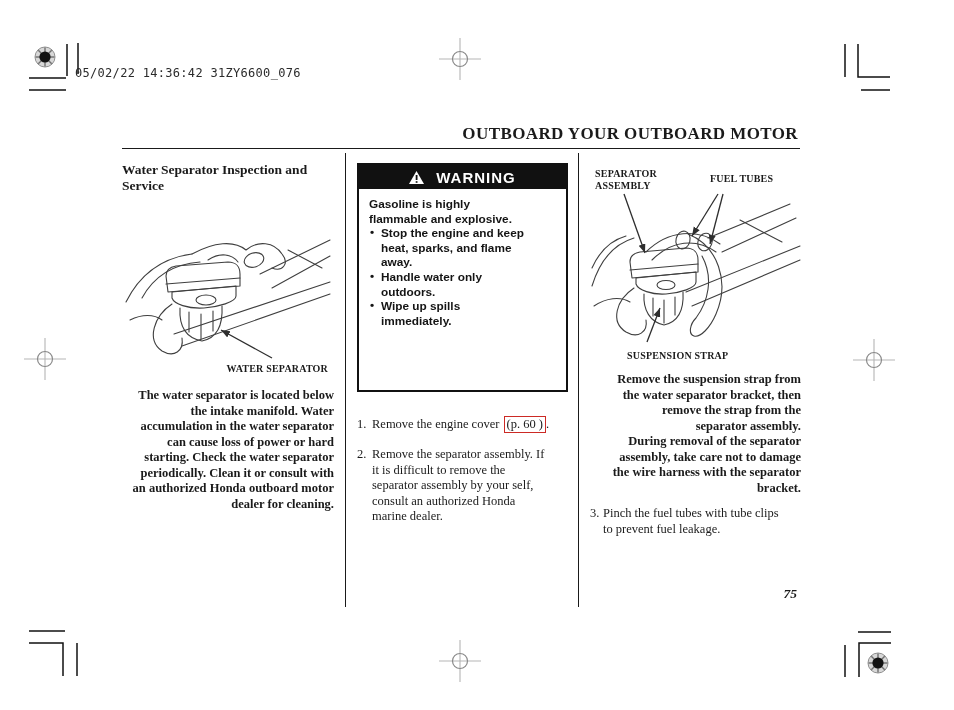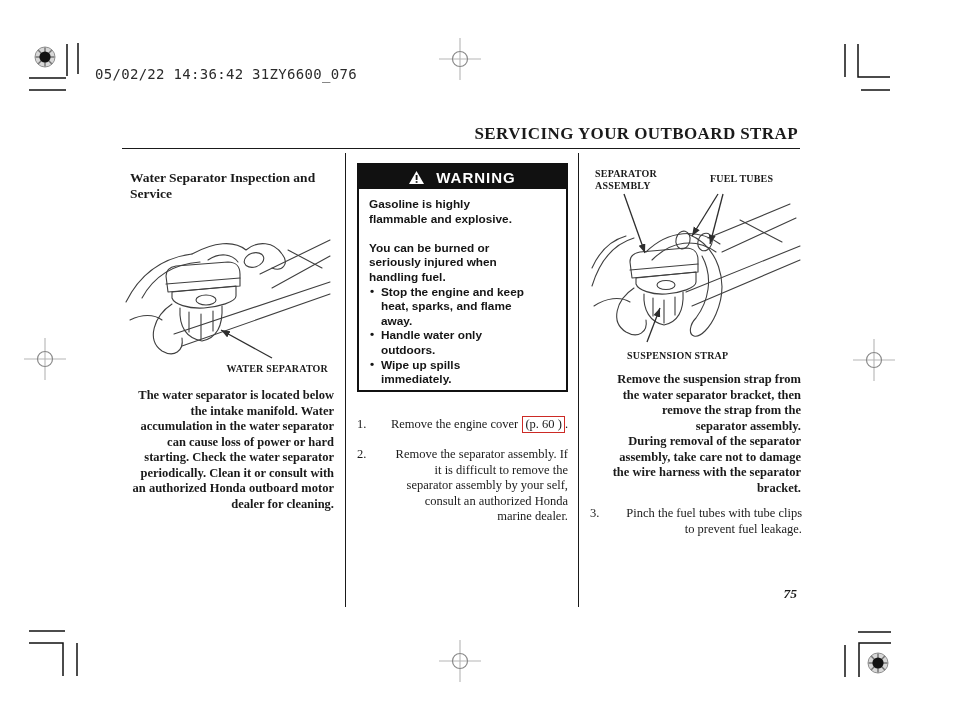--- a/index.html
+++ b/index.html
@@ -6,22 +6,22 @@
   .page {
     position:relative; width:954px; height:710px; margin:0 auto;
     background:#ffffff; overflow:hidden;
     font-family:"Liberation Serif", serif; color:#1a1a1a;
   }
   .pre { white-space:pre-line;font-weight:bold; }
 
   
   .marks { position:absolute; left:0; top:0; pointer-events:none; }
   .printinfo {
-    position:absolute; left:95px; top:66px;
-    font-family:"DejaVu Sans Mono", monospace; font-size:14px; color:#2b2b2b;
+    position:absolute; left:75px; top:66px;
+    font-family:"DejaVu Sans Mono", monospace; font-size:12px; color:#2b2b2b;
     letter-spacing:0.3px;
   }
 
   
   .header-title {
     position:absolute; right:156px; top:124px;
     font-size:17px; font-weight:bold; letter-spacing:0.4px;
   }
   .header-rule {
     position:absolute; left:122px; top:148px; width:678px;
@@ -32,21 +32,21 @@
   .vdiv { position:absolute; top:153px; height:454px; width:0; border-left:1.2px solid #1a1a1a; }
   .vdiv.d1 { left:345px; }
   .vdiv.d2 { left:578px; }
 
   .col { position:absolute; top:160px; }
   .col1 { left:122px; width:212px; }
   .col2 { left:357px; width:211px; }
   .col3 { left:590px; width:212px; }
 
   .col h2 {
-    margin:8px; position:absolute; left:0; top:2px;
+    margin:0; position:absolute; left:0; top:2px;
     font-size:13.5px; line-height:16px; font-weight:bold;
   }
   .figure { position:absolute; left:0; }
   .fig1 { top:50px; }
   .fig2 { top:30px; }
   .sketch { stroke:#3f3f3f; stroke-width:1.1; fill:none; stroke-linecap:round; stroke-linejoin:round; }
   .arrowline { stroke:#2e2e2e; stroke-width:1.3; }
 
   .figlabel {
     position:absolute; font-size:10px; font-weight:bold; letter-spacing:0.2px;
@@ -81,21 +81,21 @@
   }
   .warnbody p { margin:0; }
   .warnbody p + p { margin-top:14.6px; }
   .warnbody ul { margin:0; padding-left:12px; list-style:none; }
   .warnbody li { position:relative; }
   .warnbody li::before { content:"\2022"; position:absolute; left:-11px; top:-1px; }
 
   
   .step { position:absolute; display:flex; font-size:12.5px; line-height:15.5px; }
   .step-num { width:15px; flex:none; }
-  .step-body { flex:1; white-space:pre-line;text-align:right; }
+  .step-body { flex:1; white-space:pre-line; }
   .step1 { left:0; top:257px; width:211px; }
   .step2 { left:0; top:287px; width:211px; }
   .step3 { left:0; top:346px; width:212px; }
   .step3 .step-num { width:13px; }
 
   .plink {
     border:1.6px solid var(--link-border,#cc2a25);
     padding:0 2px 1px 2px; margin-left:1px;
     cursor:pointer;
   }
@@ -163,21 +163,21 @@
           <line x1="871.3" y1="656.3" x2="884.7" y2="669.7"></line>
             <line x1="871.3" y1="669.7" x2="884.7" y2="656.3"></line>
         </g>
         <circle cx="878" cy="663" r="5.6" fill="#121212"></circle>
       </g>
     </g>
   </svg>
 
   <div class="printinfo">05/02/22 14:36:42 31ZY6600_076</div>
 
-  <div class="header-title">SERVICING YOUR OUTBOARD STRAP</div>
+  <div class="header-title">OUTBOARD YOUR OUTBOARD MOTOR</div>
   <div class="header-rule"></div>
 
   <div class="vdiv d1"></div>
   <div class="vdiv d2"></div>
 
   <div class="col col1">
     <h2 class="pre">Water Separator Inspection and
 Service</h2>
 
     <svg class="figure fig1" width="212" height="150" viewBox="0 0 212 150">
@@ -231,23 +231,20 @@
             <path d="M7.5,0 L15,13 L0,13 Z" fill="#ffffff"></path>
             <rect x="6.7" y="4" width="1.8" height="5" fill="#111"></rect>
             <rect x="6.7" y="10.2" width="1.8" height="1.6" fill="#111"></rect>
           </svg>
         </span>
         <span>WARNING</span>
       </div>
       <div class="warnbody">
         <p class="pre">Gasoline is highly
 flammable and explosive.</p>
-        <p class="pre">You can be burned or
-seriously injured when
-handling fuel.</p>
         <ul>
           <li class="pre">Stop the engine and keep
 heat, sparks, and flame
 away.</li>
           <li class="pre">Handle water only
 outdoors.</li>
           <li class="pre">Wipe up spills
 immediately.</li>
         </ul>
       </div>

